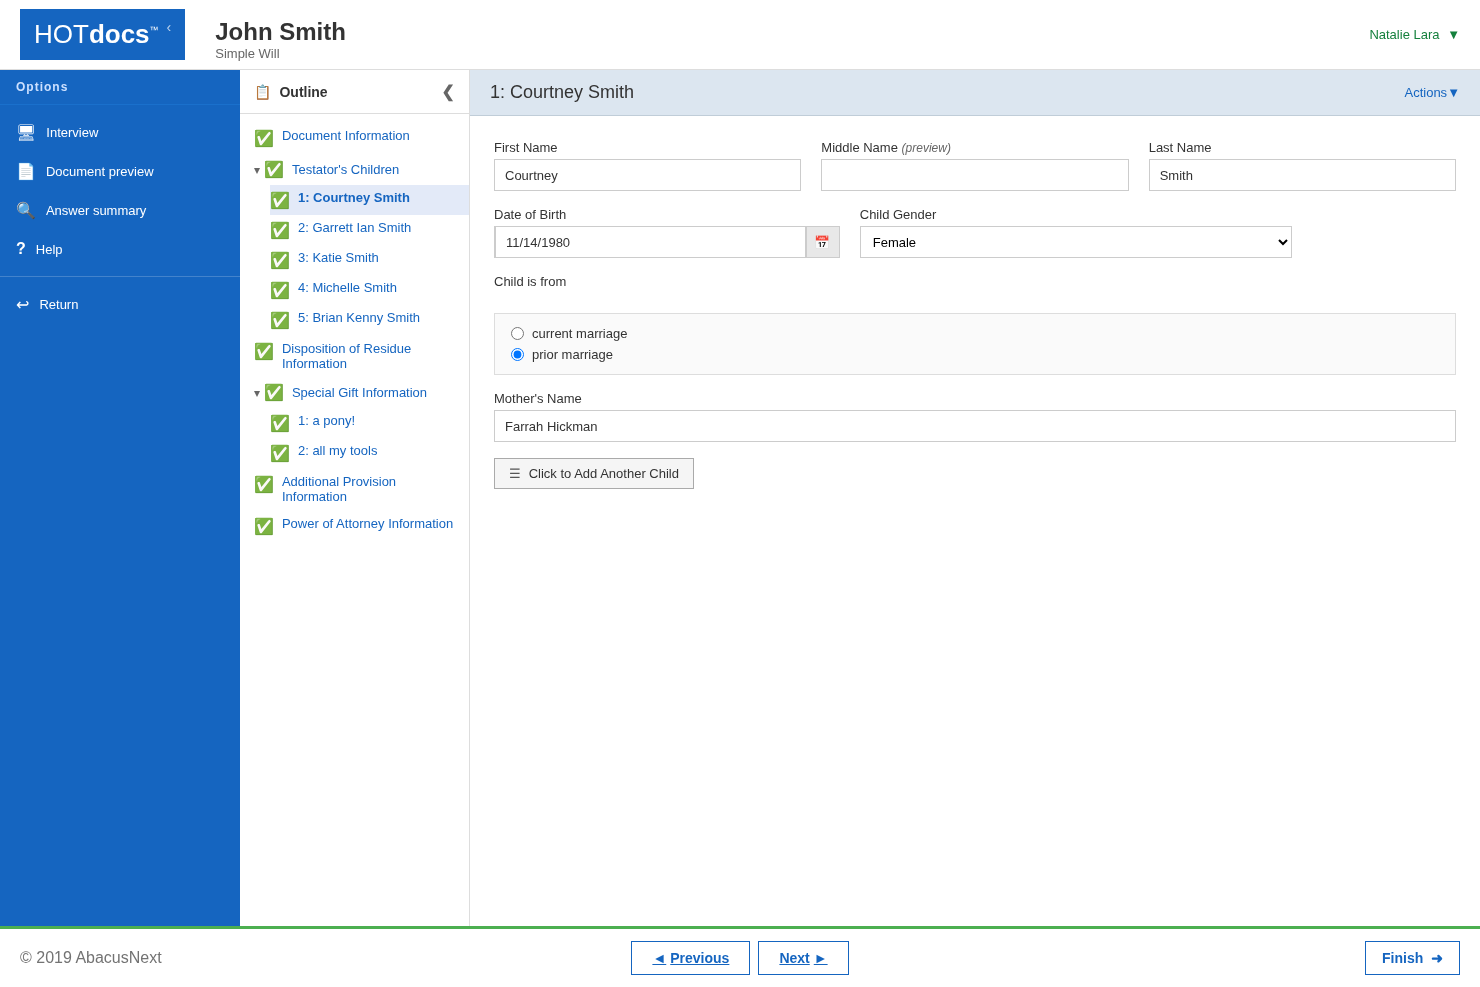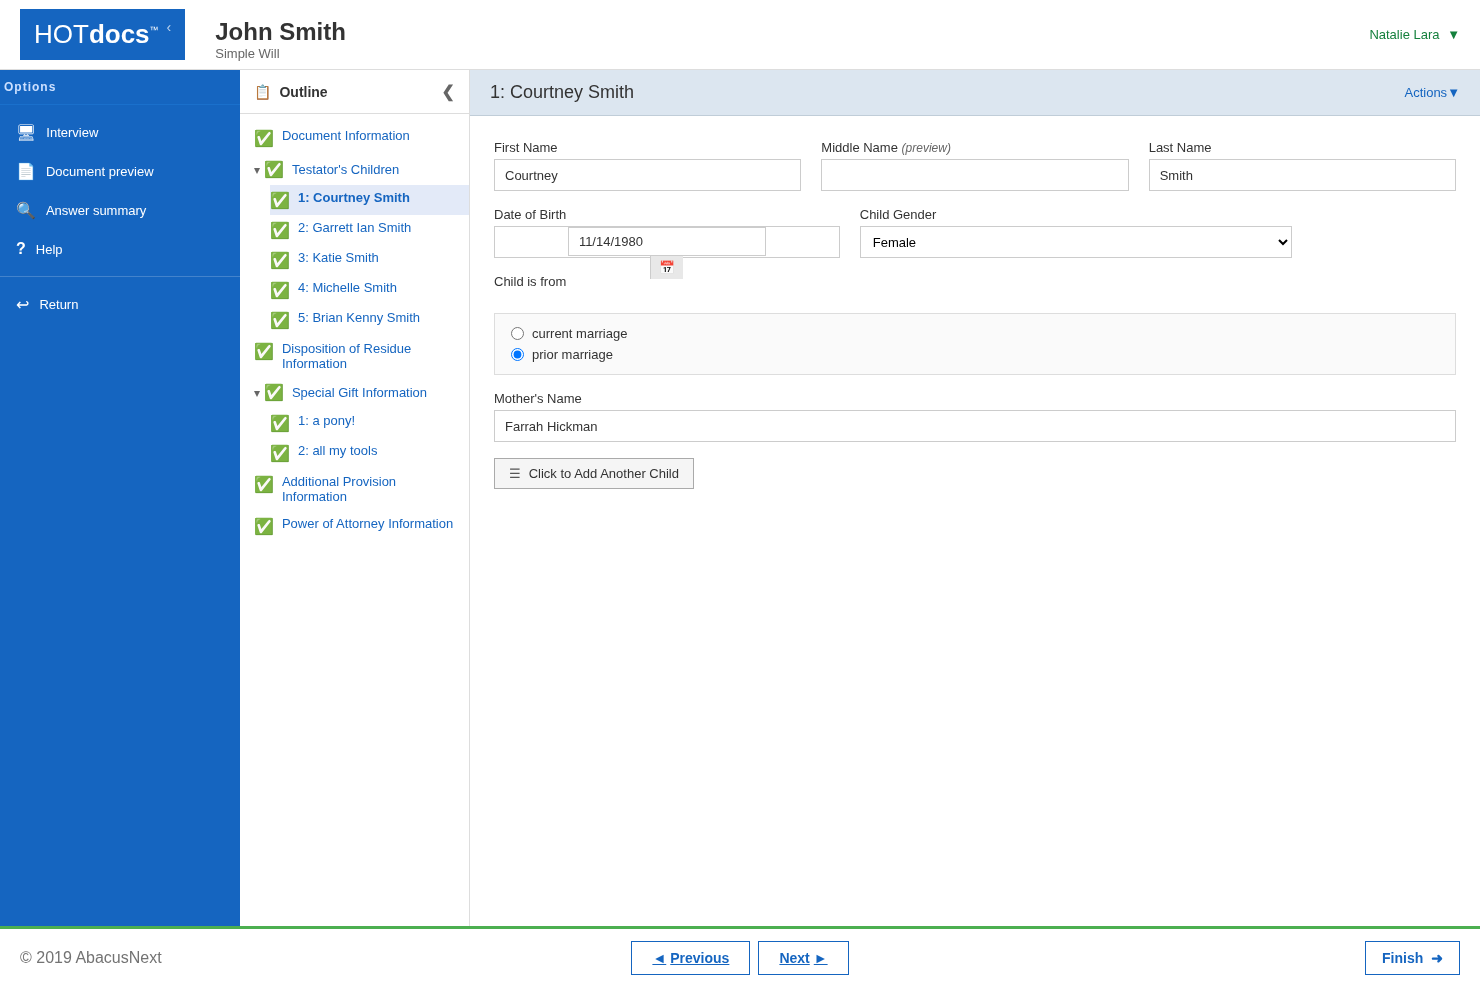--- a/index.html
+++ b/index.html
@@ -14,21 +14,21 @@
     .doc-title { font-size: 24px; font-weight: bold; color: #333; }
     .doc-subtitle { font-size: 13px; color: #666; }
     .user-area { margin-left: auto; color: #15803d; font-size: 13px; cursor: pointer; }
     .user-area span { margin-left: 4px; }
 
     
     .main-area { display: flex; flex: 1; overflow: hidden; }
 
     
     .sidebar { background: #1565c0; color: #fff; width: 240px; display: flex; flex-direction: column; flex-shrink: 0; }
-    .sidebar-options { padding: 10px 4px; font-size: 12px; font-weight: bold; letter-spacing: 1px; color: #cce0ff; border-bottom: 1px solid #1a70cc; }
+    .sidebar-options { padding: 10px 16px; font-size: 12px; font-weight: bold; letter-spacing: 1px; color: #cce0ff; border-bottom: 1px solid #1a70cc; }
     .sidebar-nav { display: flex; flex-direction: column; padding: 8px 0; flex: 1; }
     .sidebar-item { display: flex; align-items: center; padding: 10px 16px; cursor: pointer; color: #fff; font-size: 13px; }
     .sidebar-item .icon { margin-right: 10px; font-size: 16px; }
     .sidebar-divider { border: none; border-top: 1px solid rgba(255,255,255,0.2); margin: 8px 0; }
 
     
     .outline-panel { width: 230px; background: #fff; border-right: 1px solid #ddd; display: flex; flex-direction: column; flex-shrink: 0; overflow-y: auto; }
     .outline-header { display: flex; align-items: center; padding: 12px 14px; border-bottom: 1px solid #ddd; font-weight: bold; font-size: 14px; color: #333; }
     .outline-header .icon { margin-right: 8px; color: #666; }
     .outline-header .collapse-btn { margin-left: auto; color: #666; cursor: pointer; font-size: 16px; }
@@ -51,21 +51,21 @@
     .actions-btn { color: #1565c0; font-size: 13px; cursor: pointer; display: flex; align-items: center; }
     .actions-btn span { }
     .content-body { flex: 1; background: #fff; padding: 24px; overflow-y: auto; }
 
     
     .form-row { display: flex; gap: 20px; margin-bottom: 16px; }
     .form-group { display: flex; flex-direction: column; flex: 1; }
     .form-group label { font-size: 13px; color: #333; margin-bottom: 4px; }
     .form-group label em { font-style: italic; color: #666; font-size: 12px; }
     .form-group input[type="text"] { border: 1px solid #ccc; padding: 6px 10px; font-size: 13px; color: #333; height: 32px; }
-    .date-input-wrapper { display: flex; align-items: center; border: 1px solid #ccc; height: 32px; flex-direction: column; }
+    .date-input-wrapper { display: flex; align-items: center; border: 1px solid #ccc; height: 32px; }
     .date-input-wrapper input { border: none; padding: 6px 10px; font-size: 13px; flex: 1; height: 100%; }
     .calendar-btn { padding: 4px 8px; background: #e8e8e8; border-left: 1px solid #ccc; color: #555; cursor: pointer; height: 100%; display: flex; align-items: center; }
     .form-group select { border: 1px solid #ccc; padding: 4px 8px; font-size: 13px; height: 32px; background: #fff; }
 
     .radio-group-box { border: 1px solid #ddd; padding: 12px 16px; background: #fafafa; }
     .radio-option { display: flex; align-items: center; margin-bottom: 6px; font-size: 13px; color: #333; }
     .radio-option:last-child { margin-bottom: 0; }
     .radio-option input { margin-right: 8px; }
 
     .add-child-btn { display: flex; align-items: center; padding: 7px 14px; border: 1px solid #aaa; background: #f5f5f5; color: #333; font-size: 13px; cursor: pointer; margin-top: 8px; }

